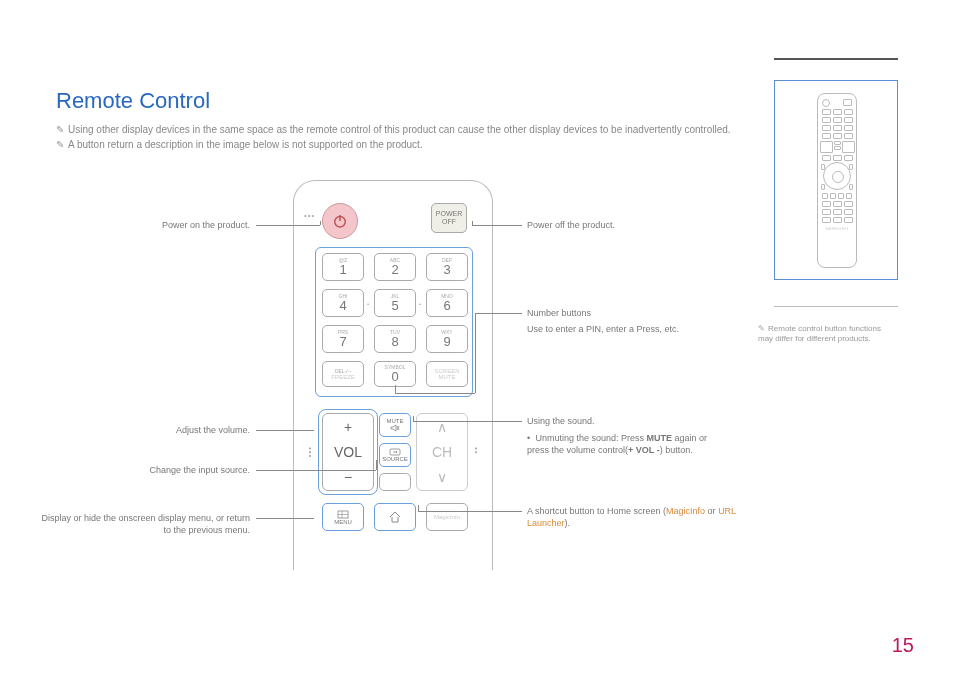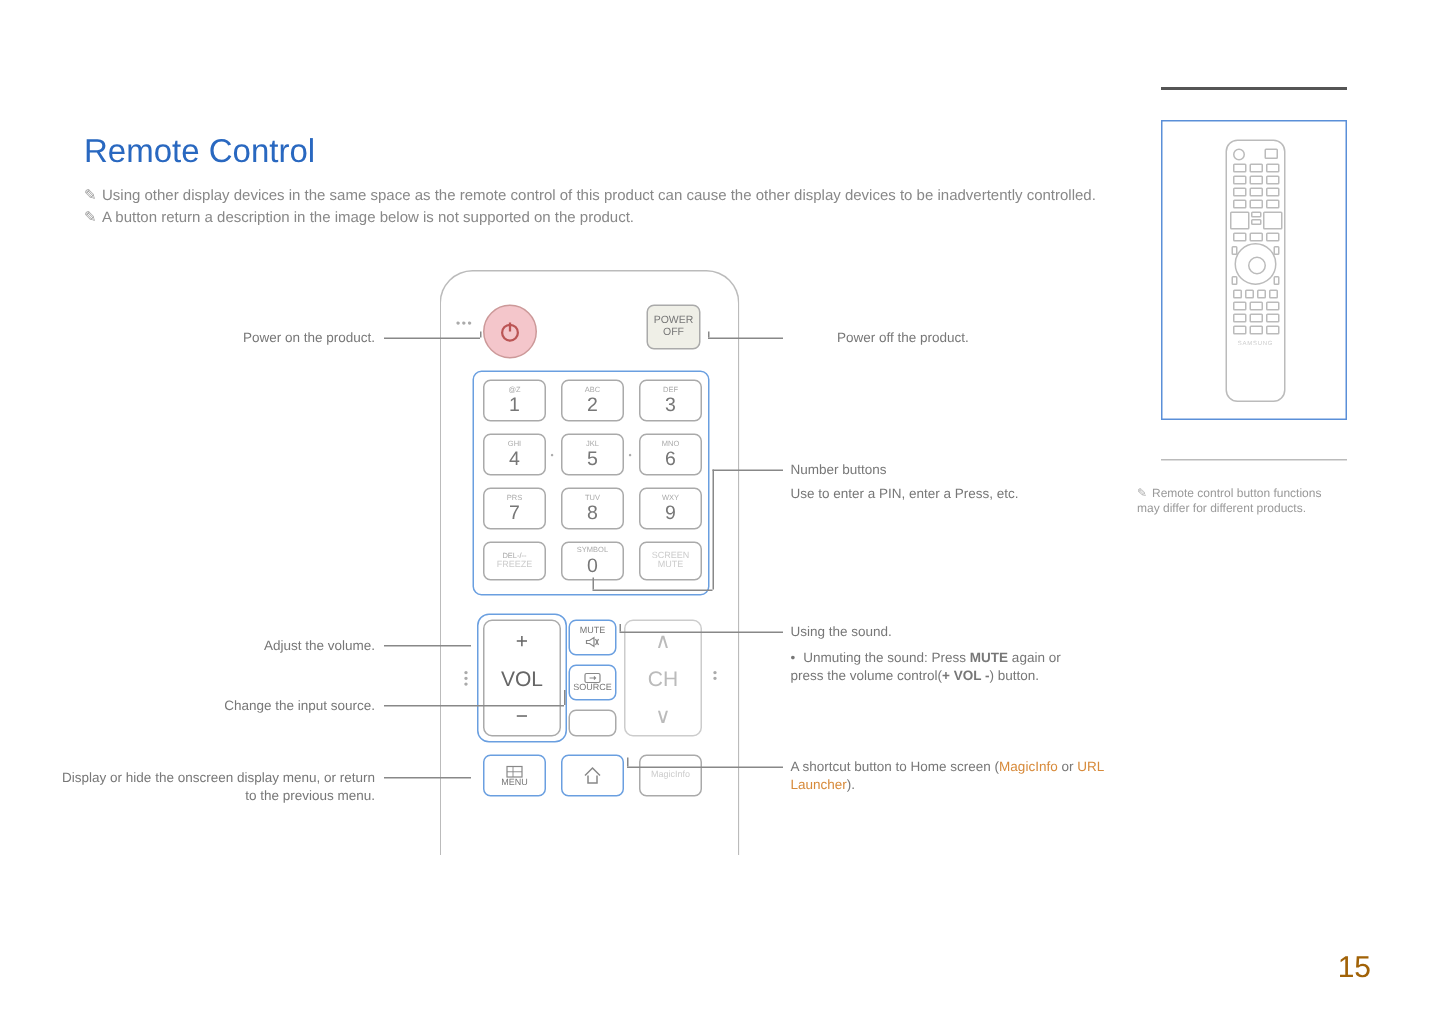--- a/index.html
+++ b/index.html
@@ -130,21 +130,21 @@
   .side-rule {
     position:absolute; top:306px; left:774px; width:124px; height:1px; background:#bbb;
   }
   .side-note {
     position:absolute; top:324px; left:758px; width:124px;
     font-size:8px; color:#999; line-height:1.3;
   }
   .side-note .pencil { display:inline-block; width:8px; color:#aaa; margin-right:2px;}
   .page-num {
     position:absolute; bottom:18px; right:40px;
-    font-size:20px; color:#a16207;
+    font-size:20px; color:#be185d;
   }
   .bullet { display:inline-block; width:6px; }
 </style>
 </head>
 <body>
 
 <h1 class="headline">Remote Control</h1>
 
 <div class="note note1"><span class="pencil">✎</span><span>Using other display devices in the same space as the remote control of this product can cause the other display devices to be inadvertently controlled.</span></div>
 <div class="note note2"><span class="pencil">✎</span><span>A button return a description in the image below is not supported on the product.</span></div>
@@ -283,21 +283,21 @@
 <div class="label left" style="top:424px; left:60px; width:190px;">Adjust the volume.</div>
 <div class="line lineH" style="top:430px; left:256px; width:58px;"></div>
 
 <div class="label left" style="top:464px; left:60px; width:190px;">Change the input source.</div>
 <div class="line lineH" style="top:470px; left:256px; width:120px;"></div>
 <div class="line lineV" style="top:460px; left:376px; height:10px;"></div>
 
 <div class="label left" style="top:512px; left:40px; width:210px;">Display or hide the onscreen display menu, or return to the previous menu.</div>
 <div class="line lineH" style="top:518px; left:256px; width:58px;"></div>
 
-<div class="label" style="top:219px; left:527px;margin-left:31px;">Power off the product.</div>
+<div class="label" style="top:219px; left:527px;">Power off the product.</div>
 <div class="line lineH" style="top:225px; left:472px; width:50px;"></div>
 <div class="line lineV" style="top:221px; left:472px; height:4px;"></div>
 
 <div class="label" style="top:307px; left:527px;">Number buttons</div>
 <div class="label" style="top:323px; left:527px;">Use to enter a PIN, enter a Press, etc.</div>
 <div class="line lineH" style="top:313px; left:475px; width:47px;"></div>
 <div class="line lineV" style="top:313px; left:475px; height:80px;"></div>
 <div class="line lineH" style="top:393px; left:395px; width:80px;"></div>
 <div class="line lineV" style="top:385px; left:395px; height:8px;"></div>
 

